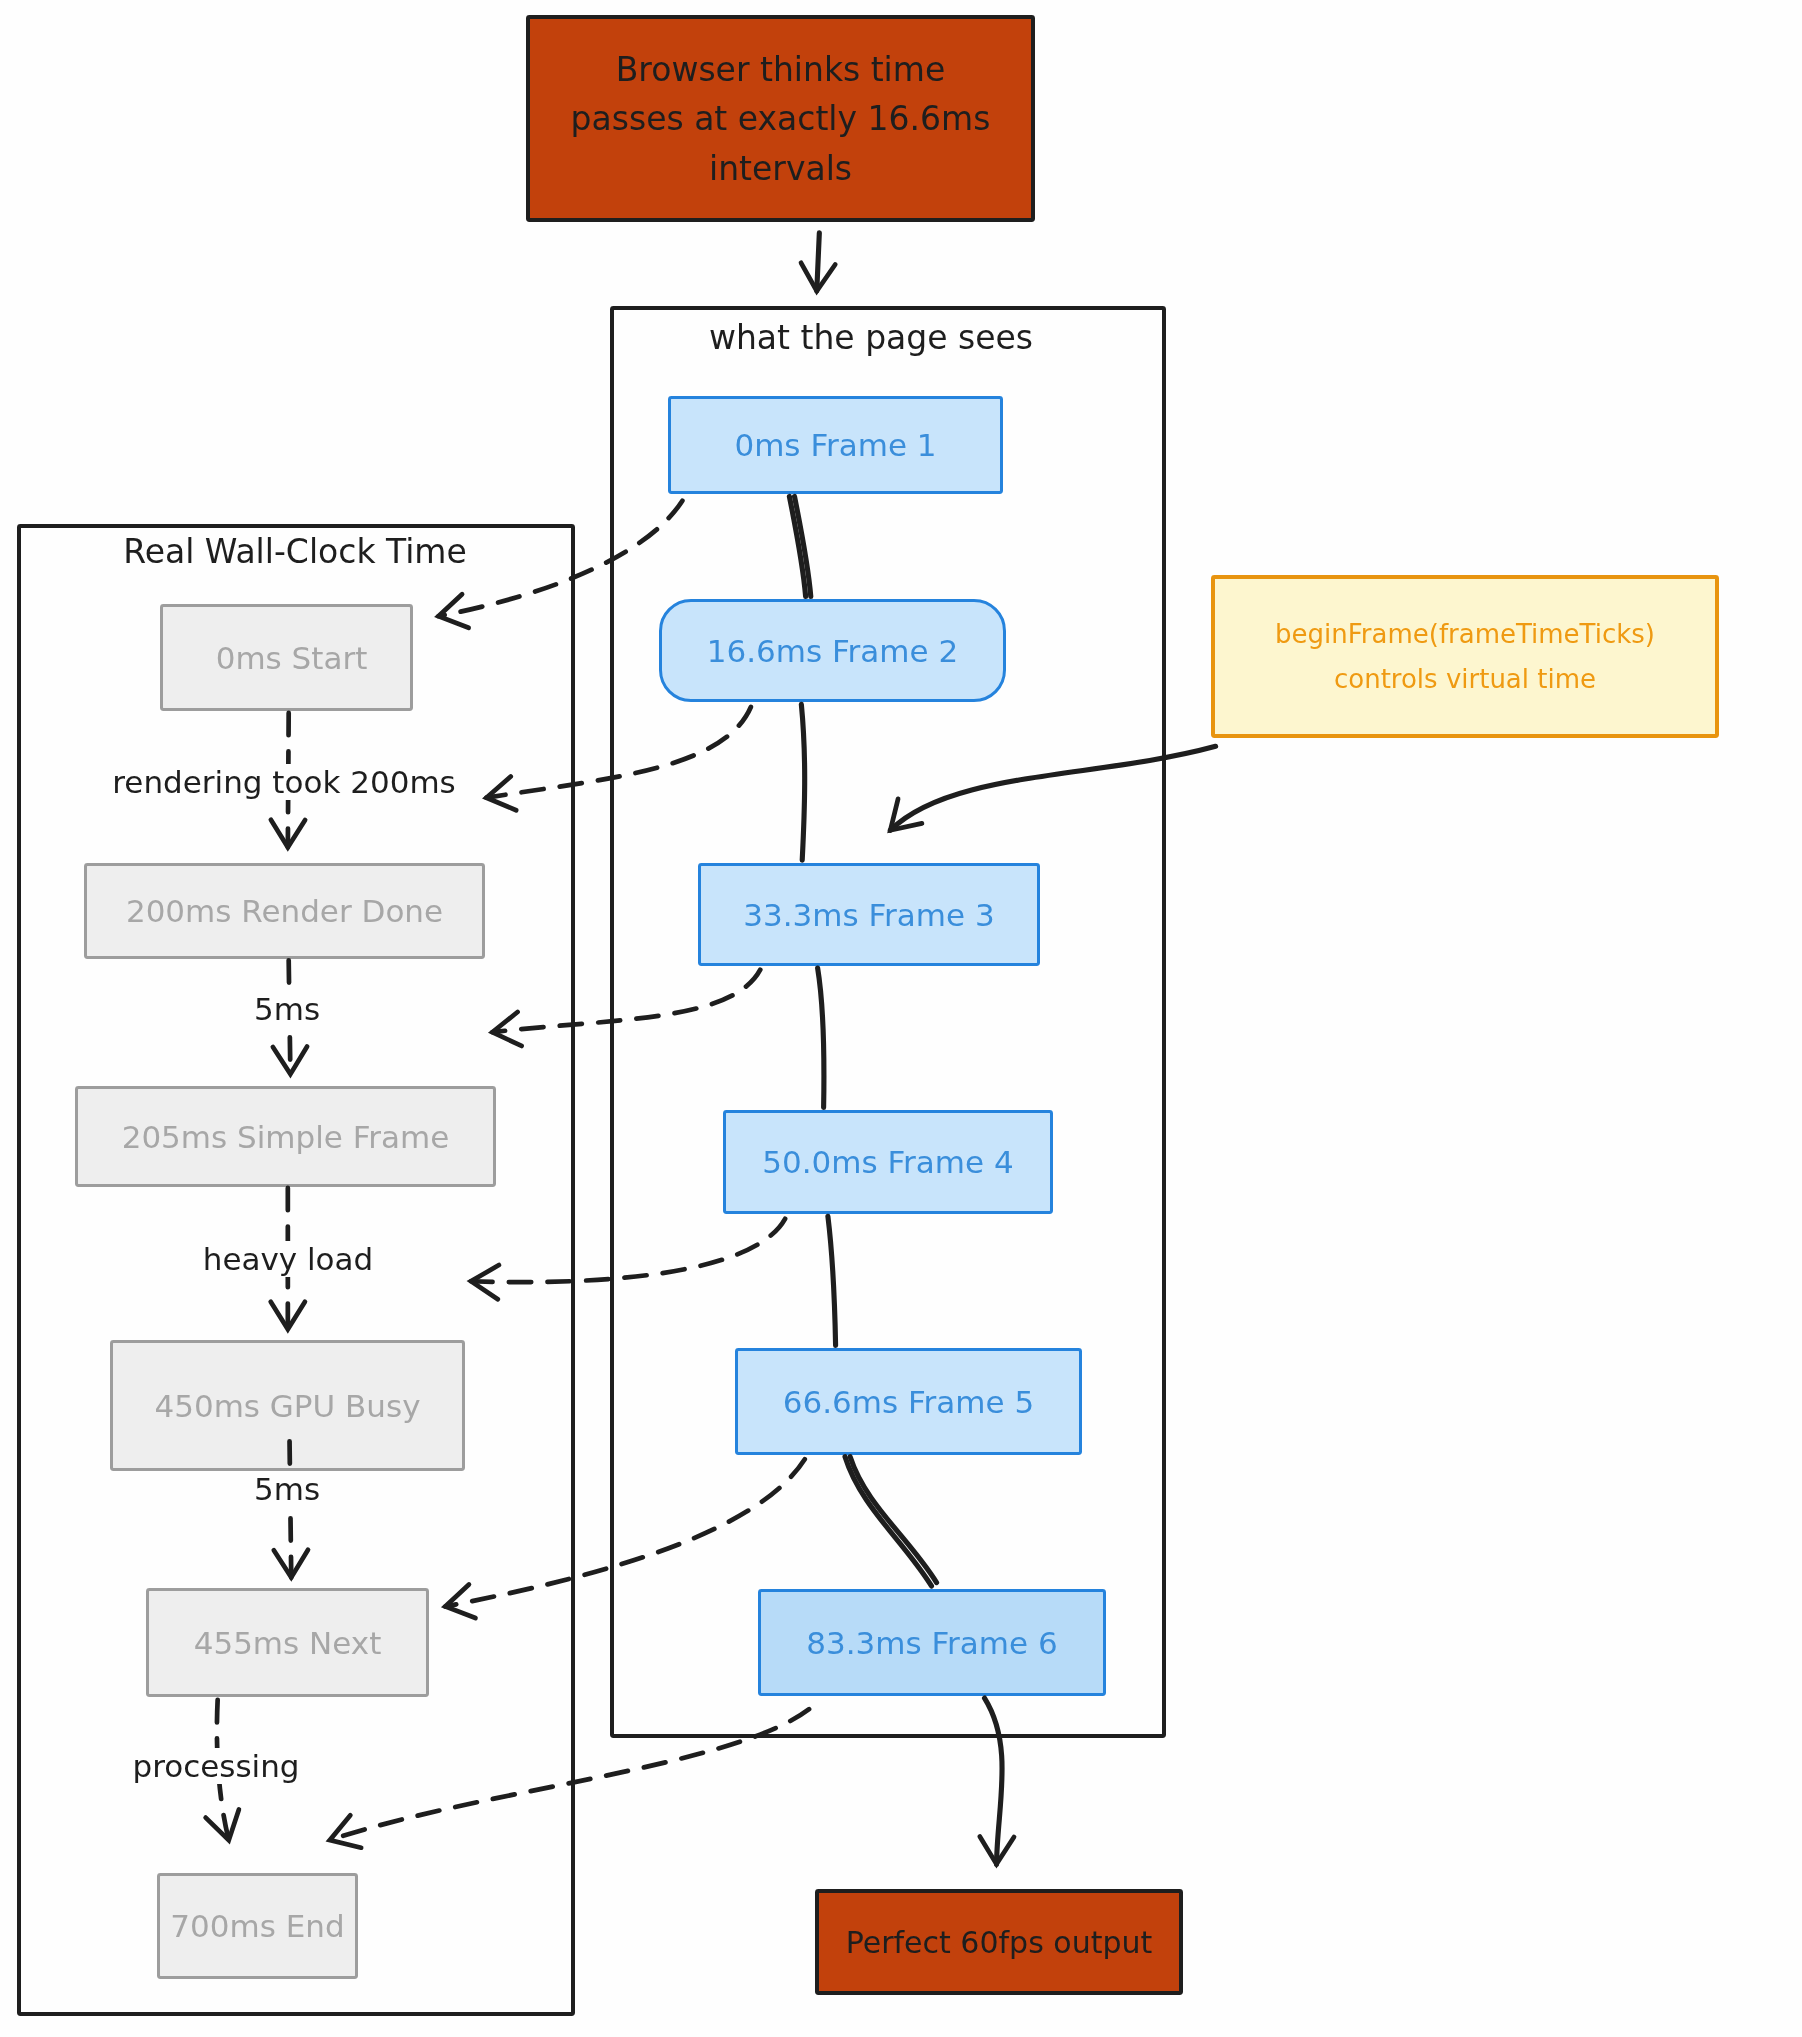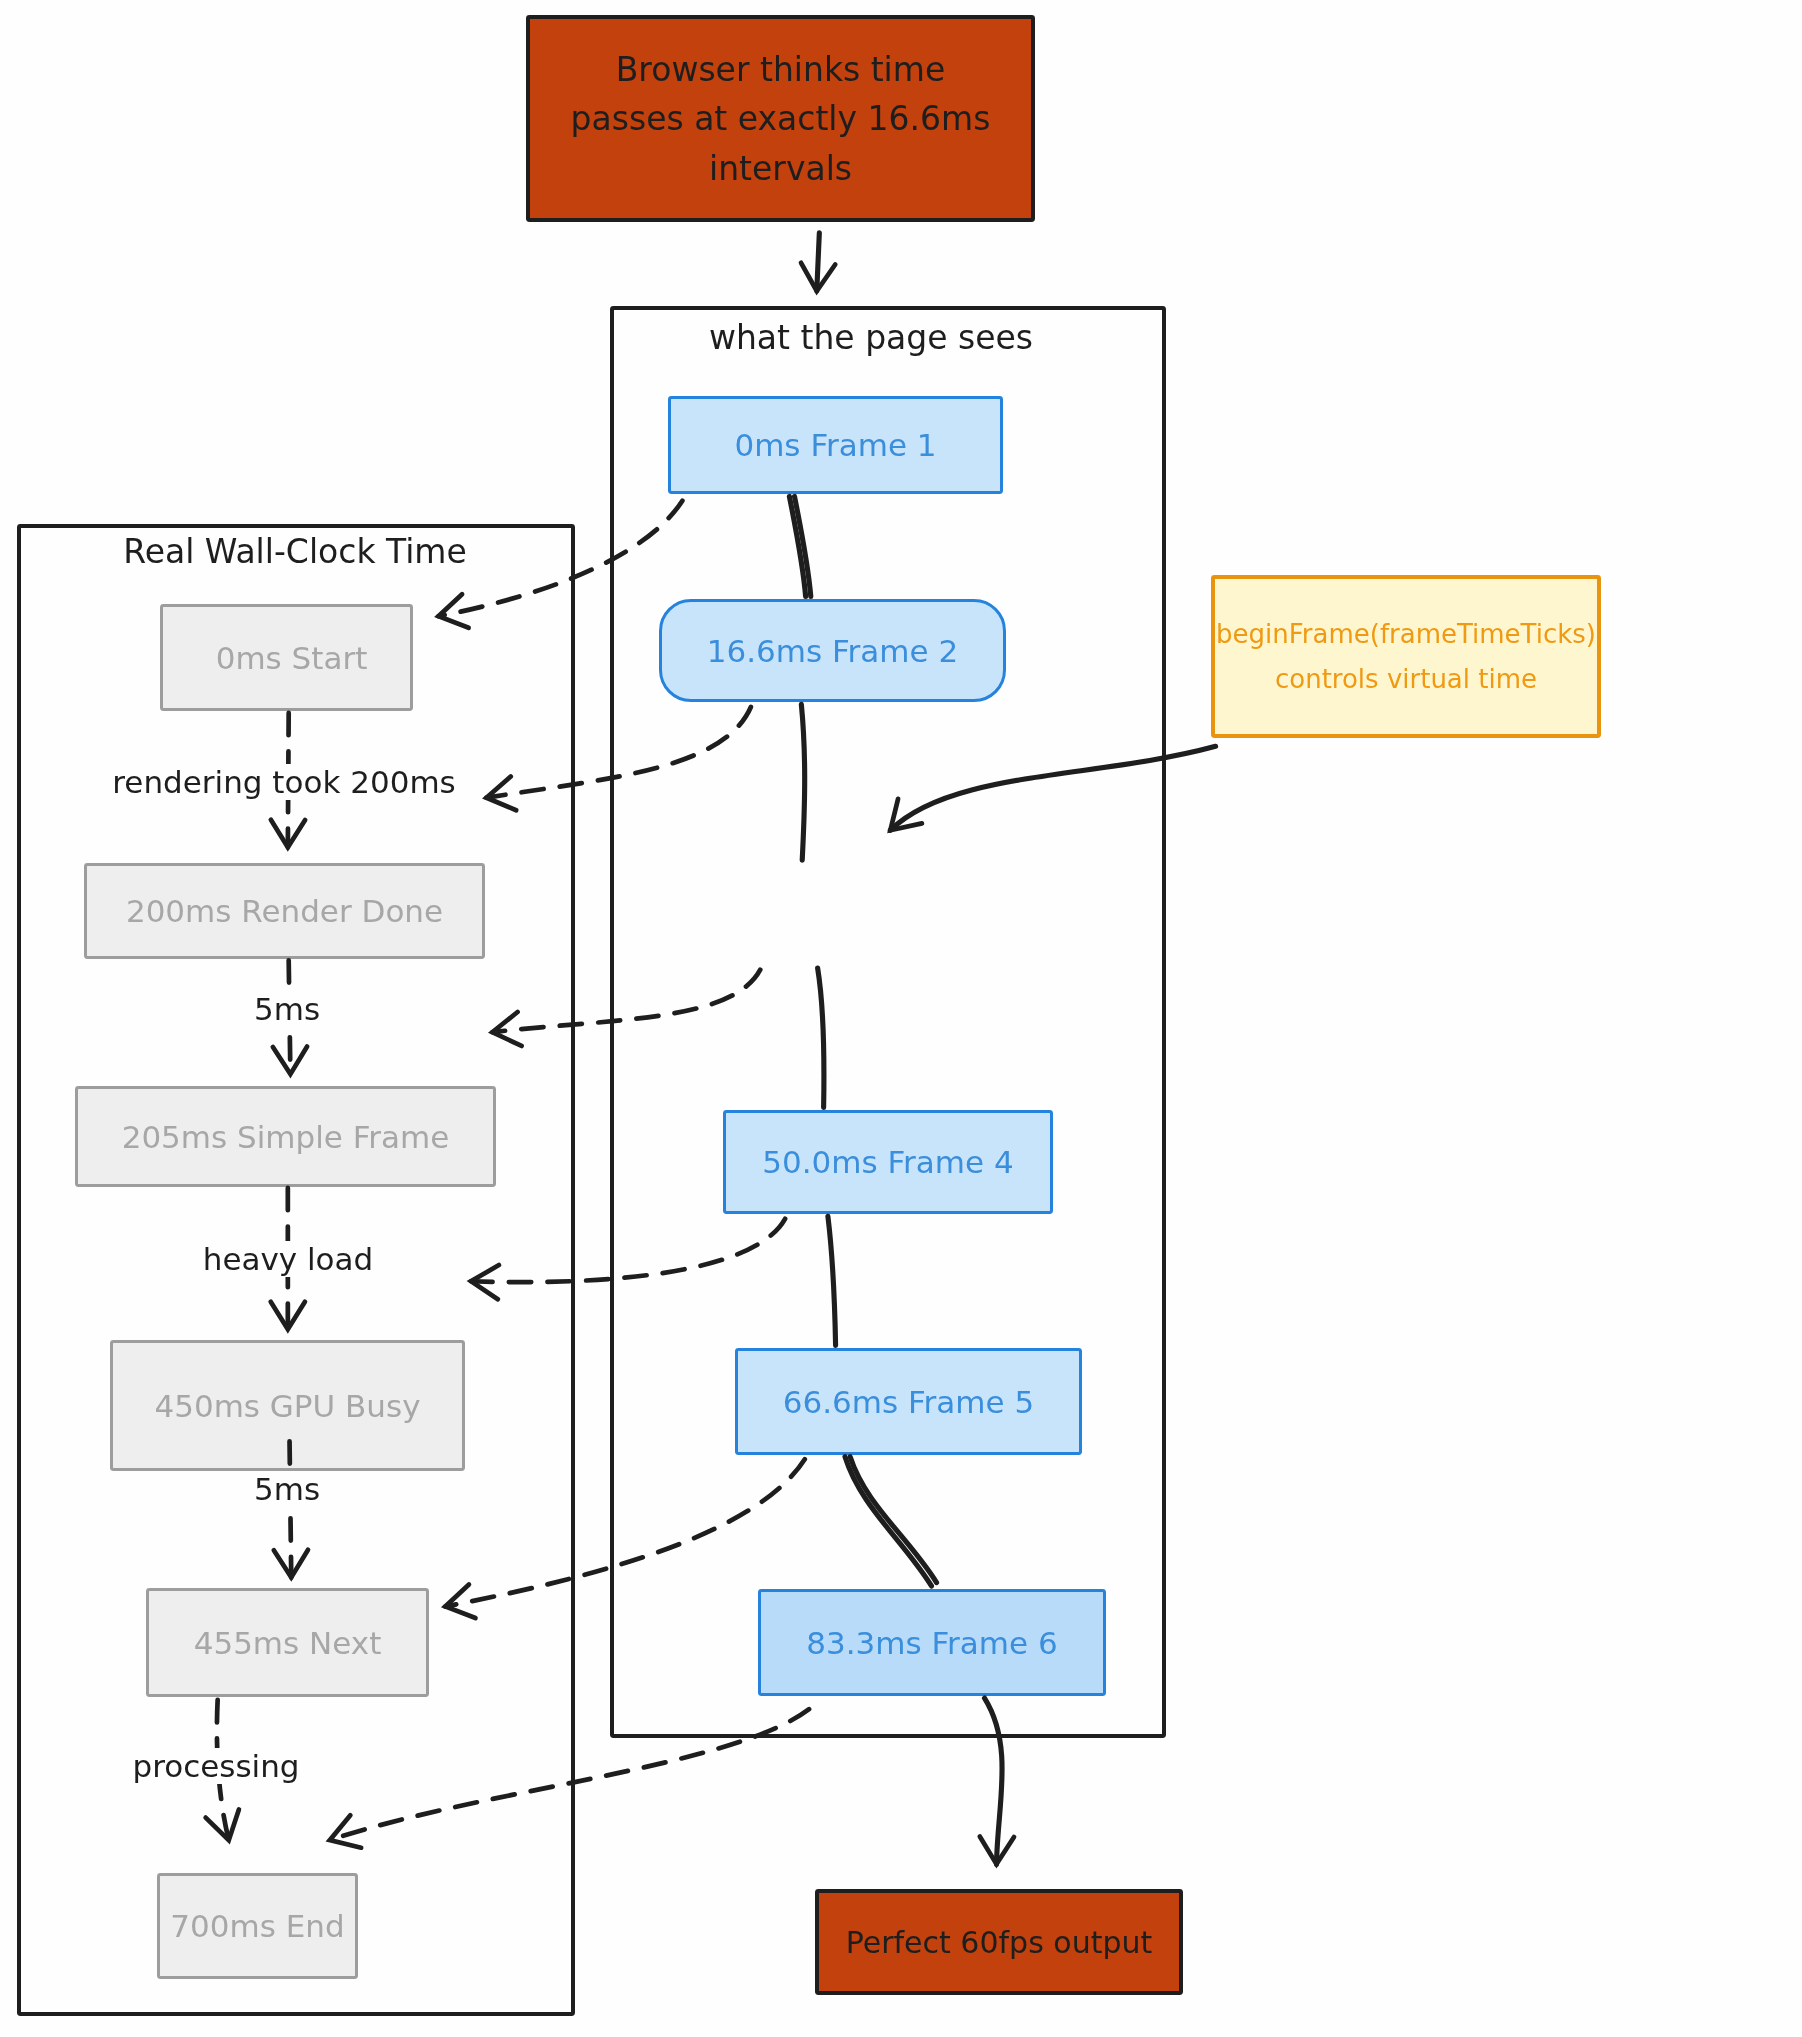--- a/index.html
+++ b/index.html
@@ -46,41 +46,42 @@
     <div>Browser thinks time</div>
     <div>passes at exactly 16.6ms</div>
     <div>intervals</div>
   </div>
 
   <div class="panel" style="left:610px; top:306px; width:556px; height:1432px;"></div>
   <div class="title" style="left:871px; top:318px;">what the page sees</div>
 
   <div class="box frame" style="left:668px; top:396px; width:335px; height:98px;">0ms Frame 1</div>
   <div class="box frame" style="left:659px; top:599px; width:347px; height:103px;border-radius:32px;">16.6ms Frame 2</div>
+  <div class="box frame" style="left:698px; top:863px; width:342px; height:103px;">33.3ms Frame 3</div>
   <div class="box frame" style="left:723px; top:1110px; width:330px; height:104px;">50.0ms Frame 4</div>
   <div class="box frame" style="left:735px; top:1348px; width:347px; height:107px;">66.6ms Frame 5</div>
   <div class="box frame frame-deep" style="left:758px; top:1589px; width:348px; height:107px;">83.3ms Frame 6</div>
 
   <div class="panel" style="left:17px; top:524px; width:558px; height:1492px;"></div>
   <div class="title" style="left:295px; top:532px;">Real Wall-Clock Time</div>
 
   <div class="box wallbox" style="left:160px; top:604px; width:253px; height:107px;padding-left:10px;">0ms Start</div>
   <div class="box wallbox" style="left:84px; top:863px; width:401px; height:96px;">200ms Render Done</div>
   <div class="box wallbox" style="left:75px; top:1086px; width:421px; height:101px;">205ms Simple Frame</div>
   <div class="box wallbox" style="left:110px; top:1340px; width:355px; height:131px;">450ms GPU Busy</div>
   <div class="box wallbox" style="left:146px; top:1588px; width:283px; height:109px;">455ms Next</div>
   <div class="box wallbox" style="left:157px; top:1873px; width:201px; height:106px;">700ms End</div>
 
   <div class="tlabel" style="left:284px; top:764px;">rendering took 200ms</div>
   <div class="tlabel" style="left:287px; top:991px;">5ms</div>
   <div class="tlabel" style="left:288px; top:1241px;">heavy load</div>
   <div class="tlabel" style="left:287px; top:1471px;">5ms</div>
   <div class="tlabel" style="left:216px; top:1748px;">processing</div>
 
-  <div class="box note" style="left:1211px; top:575px; width:390px; height:163px;">
+  <div class="box note" style="left:1211px; top:575px; width:508px; height:163px;">
     <div>beginFrame(frameTimeTicks)</div>
     <div>controls virtual time</div>
   </div>
 
   <div class="box plainbox outbox" style="left:815px; top:1873px; width:368px; height:106px;">Perfect 60fps output</div>
 
   <svg class="arrows" width="1803" height="2037" viewBox="0 0 2106 2380">
     <defs>
       <marker id="vhead" markerUnits="userSpaceOnUse" refX="0" refY="0" orient="auto" overflow="visible">
         <path d="M -32,-20 L 0,0 L -32,20" fill="none" stroke="#1e1e1e" stroke-width="5.5" stroke-linecap="round"></path>

